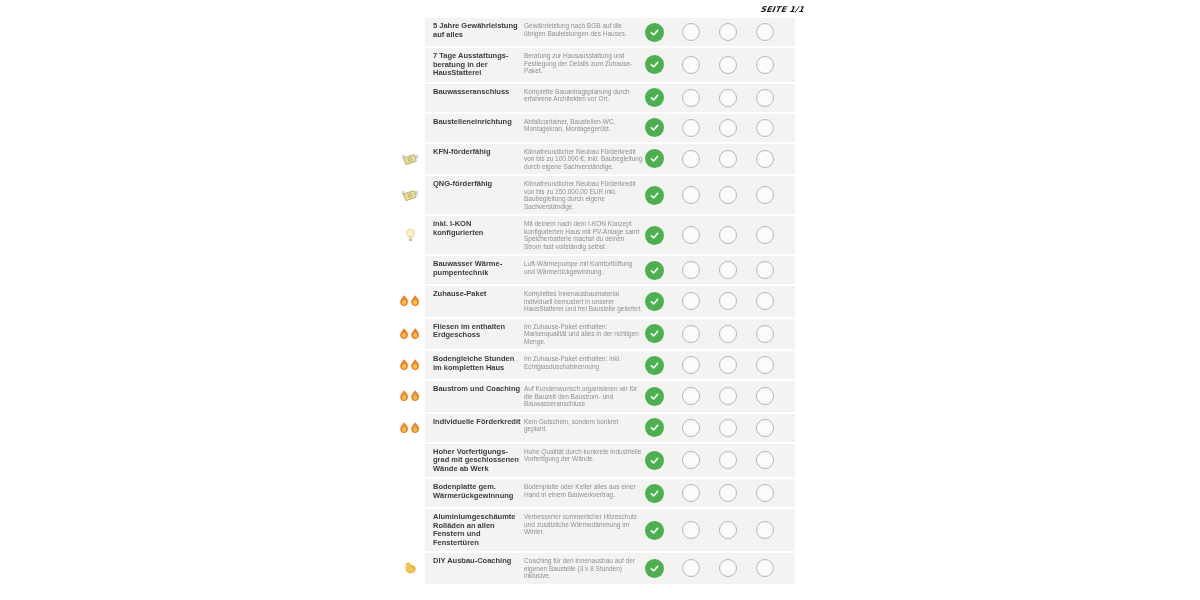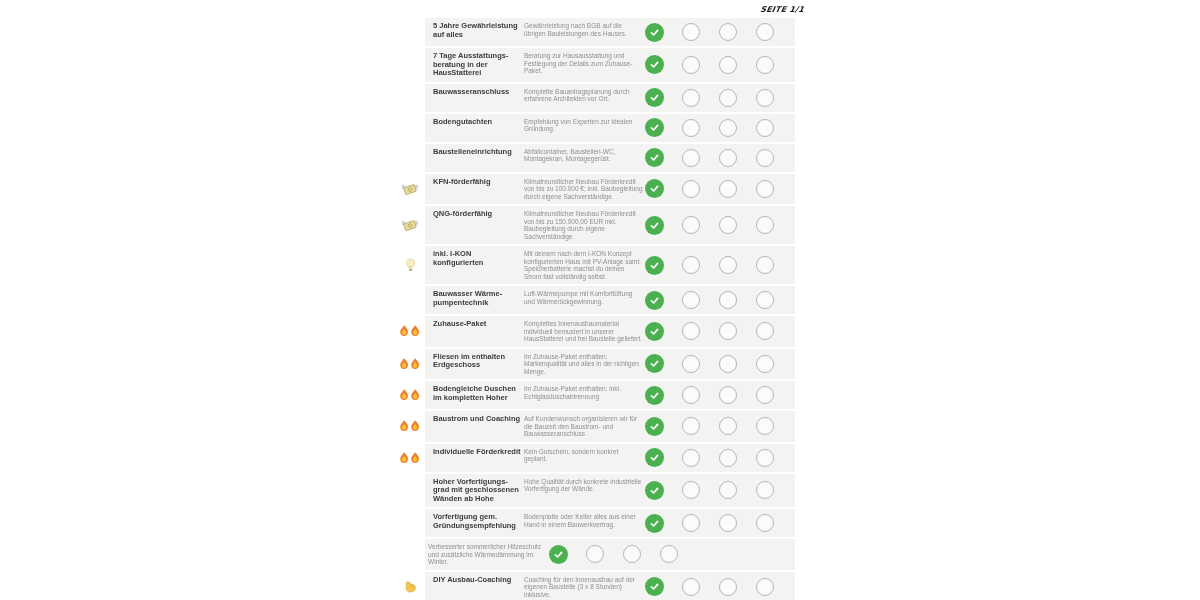--- a/index.html
+++ b/index.html
@@ -171,43 +171,20 @@
           <span class="check-cell">
             <span class="check-empty"></span>
           </span>
           <span class="check-cell">
             <span class="check-empty"></span>
           </span>
         </div>
   </div>
       <div class="row">
 
-    <div class="row-title">Bodengutachten</div>
-    <div class="row-desc">Empfehlung von Experten zur idealen Gründung.</div>
-    <div class="row-checks">
-          <span class="check-cell">
-            <span class="check-included">
-              <svg viewBox="0 0 12 12" width="11" height="11">
-                <path d="M2.6 6.3 L5 8.7 L9.4 3.7" stroke="#ffffff" stroke-width="1.8" fill="none" stroke-linecap="round" stroke-linejoin="round"></path>
-              </svg>
-            </span>
-          </span>
-          <span class="check-cell">
-            <span class="check-empty"></span>
-          </span>
-          <span class="check-cell">
-            <span class="check-empty"></span>
-          </span>
-          <span class="check-cell">
-            <span class="check-empty"></span>
-          </span>
-        </div>
-  </div>
-      <div class="row">
-
     <div class="row-title">Baustelleneinrichtung</div>
     <div class="row-desc">Abfallcontainer, Baustellen-WC, Montagekran, Montagegerüst.</div>
     <div class="row-checks">
           <span class="check-cell">
             <span class="check-included">
               <svg viewBox="0 0 12 12" width="11" height="11">
                 <path d="M2.6 6.3 L5 8.7 L9.4 3.7" stroke="#ffffff" stroke-width="1.8" fill="none" stroke-linecap="round" stroke-linejoin="round"></path>
               </svg>
             </span>
           </span>
@@ -400,21 +377,21 @@
   </div>
       <div class="row">
     <div class="row-icon">
           <svg viewBox="0 0 26 15" width="22" height="13">
             <path d="M6 0.8 C8 3.4 10.6 4.9 10.6 8.5 A4.6 4.9 0 1 1 1.4 8.5 C1.4 6.1 4 3.7 6 0.8 Z" fill="#ed7f31"></path>
             <path d="M6 5 C7.2 6.6 8.5 7.2 8.5 9.4 A2.5 2.7 0 1 1 3.5 9.4 C3.5 8 5 6.8 6 5 Z" fill="#fdc32e"></path>
             <path d="M19 0.8 C21 3.4 23.6 4.9 23.6 8.5 A4.6 4.9 0 1 1 14.4 8.5 C14.4 6.1 17 3.7 19 0.8 Z" fill="#ed7f31"></path>
             <path d="M19 5 C20.2 6.6 21.5 7.2 21.5 9.4 A2.5 2.7 0 1 1 16.5 9.4 C16.5 8 18 6.8 19 5 Z" fill="#fdc32e"></path>
           </svg>
         </div>
-    <div class="row-title">Bodengleiche Duschen im kompletten Hoher</div>
+    <div class="row-title">Bodengleiche Stunden im kompletten Haus</div>
     <div class="row-desc">Im Zuhause-Paket enthalten: inkl. Echtglasduschabtrennung</div>
     <div class="row-checks">
           <span class="check-cell">
             <span class="check-included">
               <svg viewBox="0 0 12 12" width="11" height="11">
                 <path d="M2.6 6.3 L5 8.7 L9.4 3.7" stroke="#ffffff" stroke-width="1.8" fill="none" stroke-linecap="round" stroke-linejoin="round"></path>
               </svg>
             </span>
           </span>
           <span class="check-cell">
@@ -483,21 +460,21 @@
           <span class="check-cell">
             <span class="check-empty"></span>
           </span>
           <span class="check-cell">
             <span class="check-empty"></span>
           </span>
         </div>
   </div>
       <div class="row">
 
-    <div class="row-title">Hoher Vorfertigungs-grad mit geschlossenen Wänden ab Hohe</div>
+    <div class="row-title">Hoher Vorfertigungs-grad mit geschlossenen Wände ab Werk</div>
     <div class="row-desc">Hohe Qualität durch konkrete industrielle Vorfertigung der Wände.</div>
     <div class="row-checks">
           <span class="check-cell">
             <span class="check-included">
               <svg viewBox="0 0 12 12" width="11" height="11">
                 <path d="M2.6 6.3 L5 8.7 L9.4 3.7" stroke="#ffffff" stroke-width="1.8" fill="none" stroke-linecap="round" stroke-linejoin="round"></path>
               </svg>
             </span>
           </span>
           <span class="check-cell">
@@ -506,21 +483,21 @@
           <span class="check-cell">
             <span class="check-empty"></span>
           </span>
           <span class="check-cell">
             <span class="check-empty"></span>
           </span>
         </div>
   </div>
       <div class="row">
 
-    <div class="row-title">Vorfertigung gem. Gründungsempfehlung</div>
+    <div class="row-title">Bodenplatte gem. Wärmerückgewinnung</div>
     <div class="row-desc">Bodenplatte oder Keller alles aus einer Hand in einem Bauwerkvertrag.</div>
     <div class="row-checks">
           <span class="check-cell">
             <span class="check-included">
               <svg viewBox="0 0 12 12" width="11" height="11">
                 <path d="M2.6 6.3 L5 8.7 L9.4 3.7" stroke="#ffffff" stroke-width="1.8" fill="none" stroke-linecap="round" stroke-linejoin="round"></path>
               </svg>
             </span>
           </span>
           <span class="check-cell">
@@ -529,20 +506,21 @@
           <span class="check-cell">
             <span class="check-empty"></span>
           </span>
           <span class="check-cell">
             <span class="check-empty"></span>
           </span>
         </div>
   </div>
       <div class="row">
 
+    <div class="row-title">Aluminiumgeschäumte Rolläden an allen Fenstern und Fenstertüren</div>
     <div class="row-desc">Verbesserter sommerlicher Hitzeschutz und zusätzliche Wärmedämmung im Winter.</div>
     <div class="row-checks">
           <span class="check-cell">
             <span class="check-included">
               <svg viewBox="0 0 12 12" width="11" height="11">
                 <path d="M2.6 6.3 L5 8.7 L9.4 3.7" stroke="#ffffff" stroke-width="1.8" fill="none" stroke-linecap="round" stroke-linejoin="round"></path>
               </svg>
             </span>
           </span>
           <span class="check-cell">

